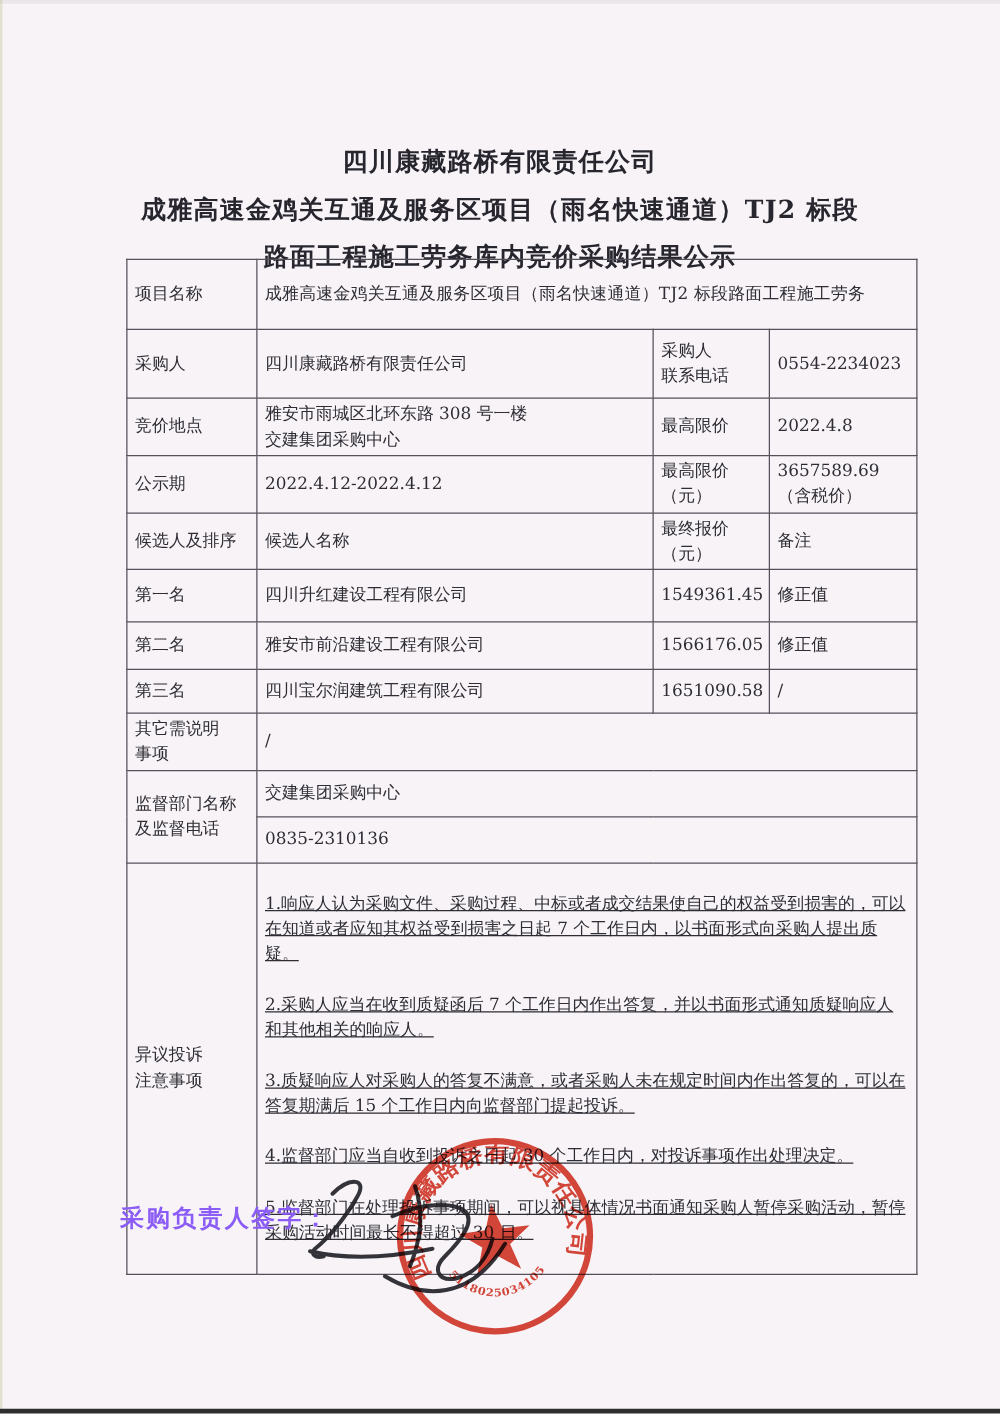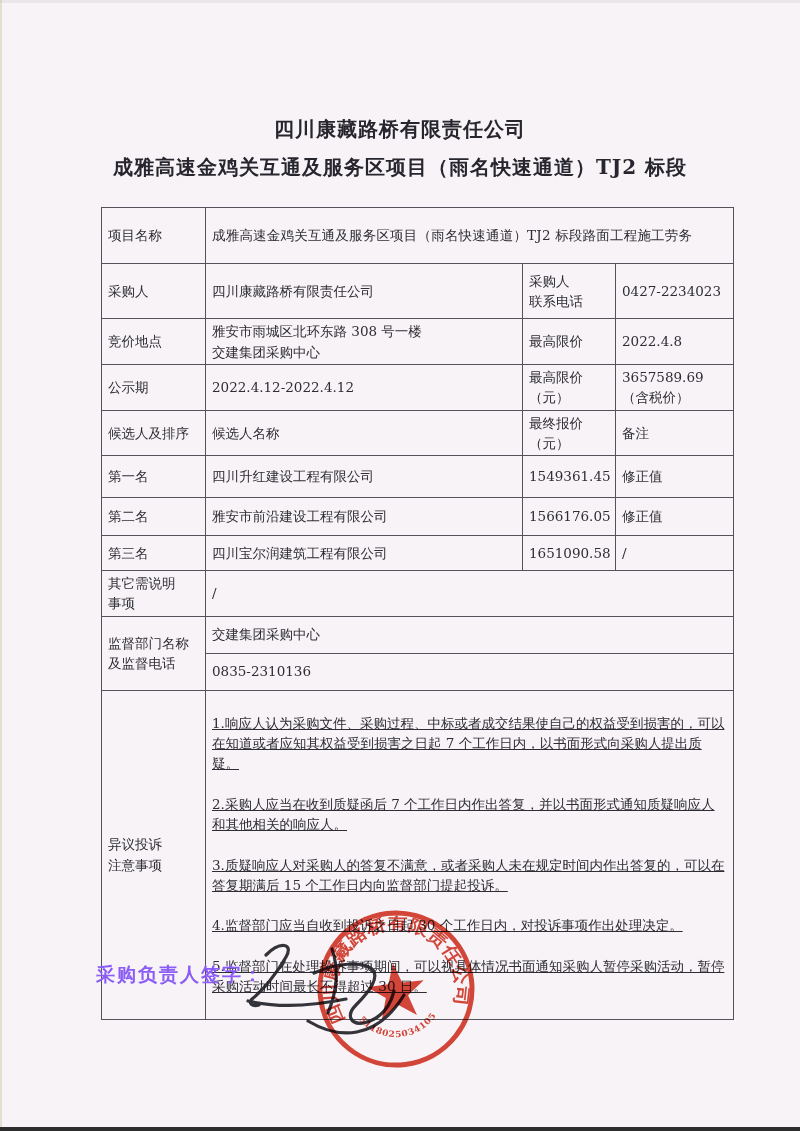--- a/index.html
+++ b/index.html
@@ -61,40 +61,41 @@
 </head>
 <body>
 
 <div class="page">
   <div class="edge-top"></div>
   <div class="edge-left"></div>
 
   <div class="titles">
     <div>四川康藏路桥有限责任公司</div>
     <div>成雅高速金鸡关互通及服务区项目（雨名快速通道）TJ2 标段</div>
+    <div>路面工程施工劳务库内竞价采购结果公示</div>
   </div>
 
   <table class="main">
     <colgroup>
       <col style="width:104px">
         <col style="width:317px">
         <col style="width:93px">
         <col style="width:118px">
     </colgroup>
     <tbody>
       <tr class="h56">
         <td>项目名称</td>
         <td colspan="3" class="small">成雅高速金鸡关互通及服务区项目（雨名快速通道）TJ2 标段路面工程施工劳务</td>
       </tr>
       <tr class="h55">
         <td>采购人</td>
         <td>四川康藏路桥有限责任公司</td>
         <td>采购人
 联系电话</td>
-        <td>0427-2234023</td>
+        <td>0554-2234023</td>
       </tr>
       <tr class="h46">
         <td>竞价地点</td>
         <td>雅安市雨城区北环东路 308 号一楼
 交建集团采购中心</td>
         <td>最高限价</td>
         <td>2022.4.8</td>
       </tr>
       <tr class="h43">
         <td>公示期</td>

